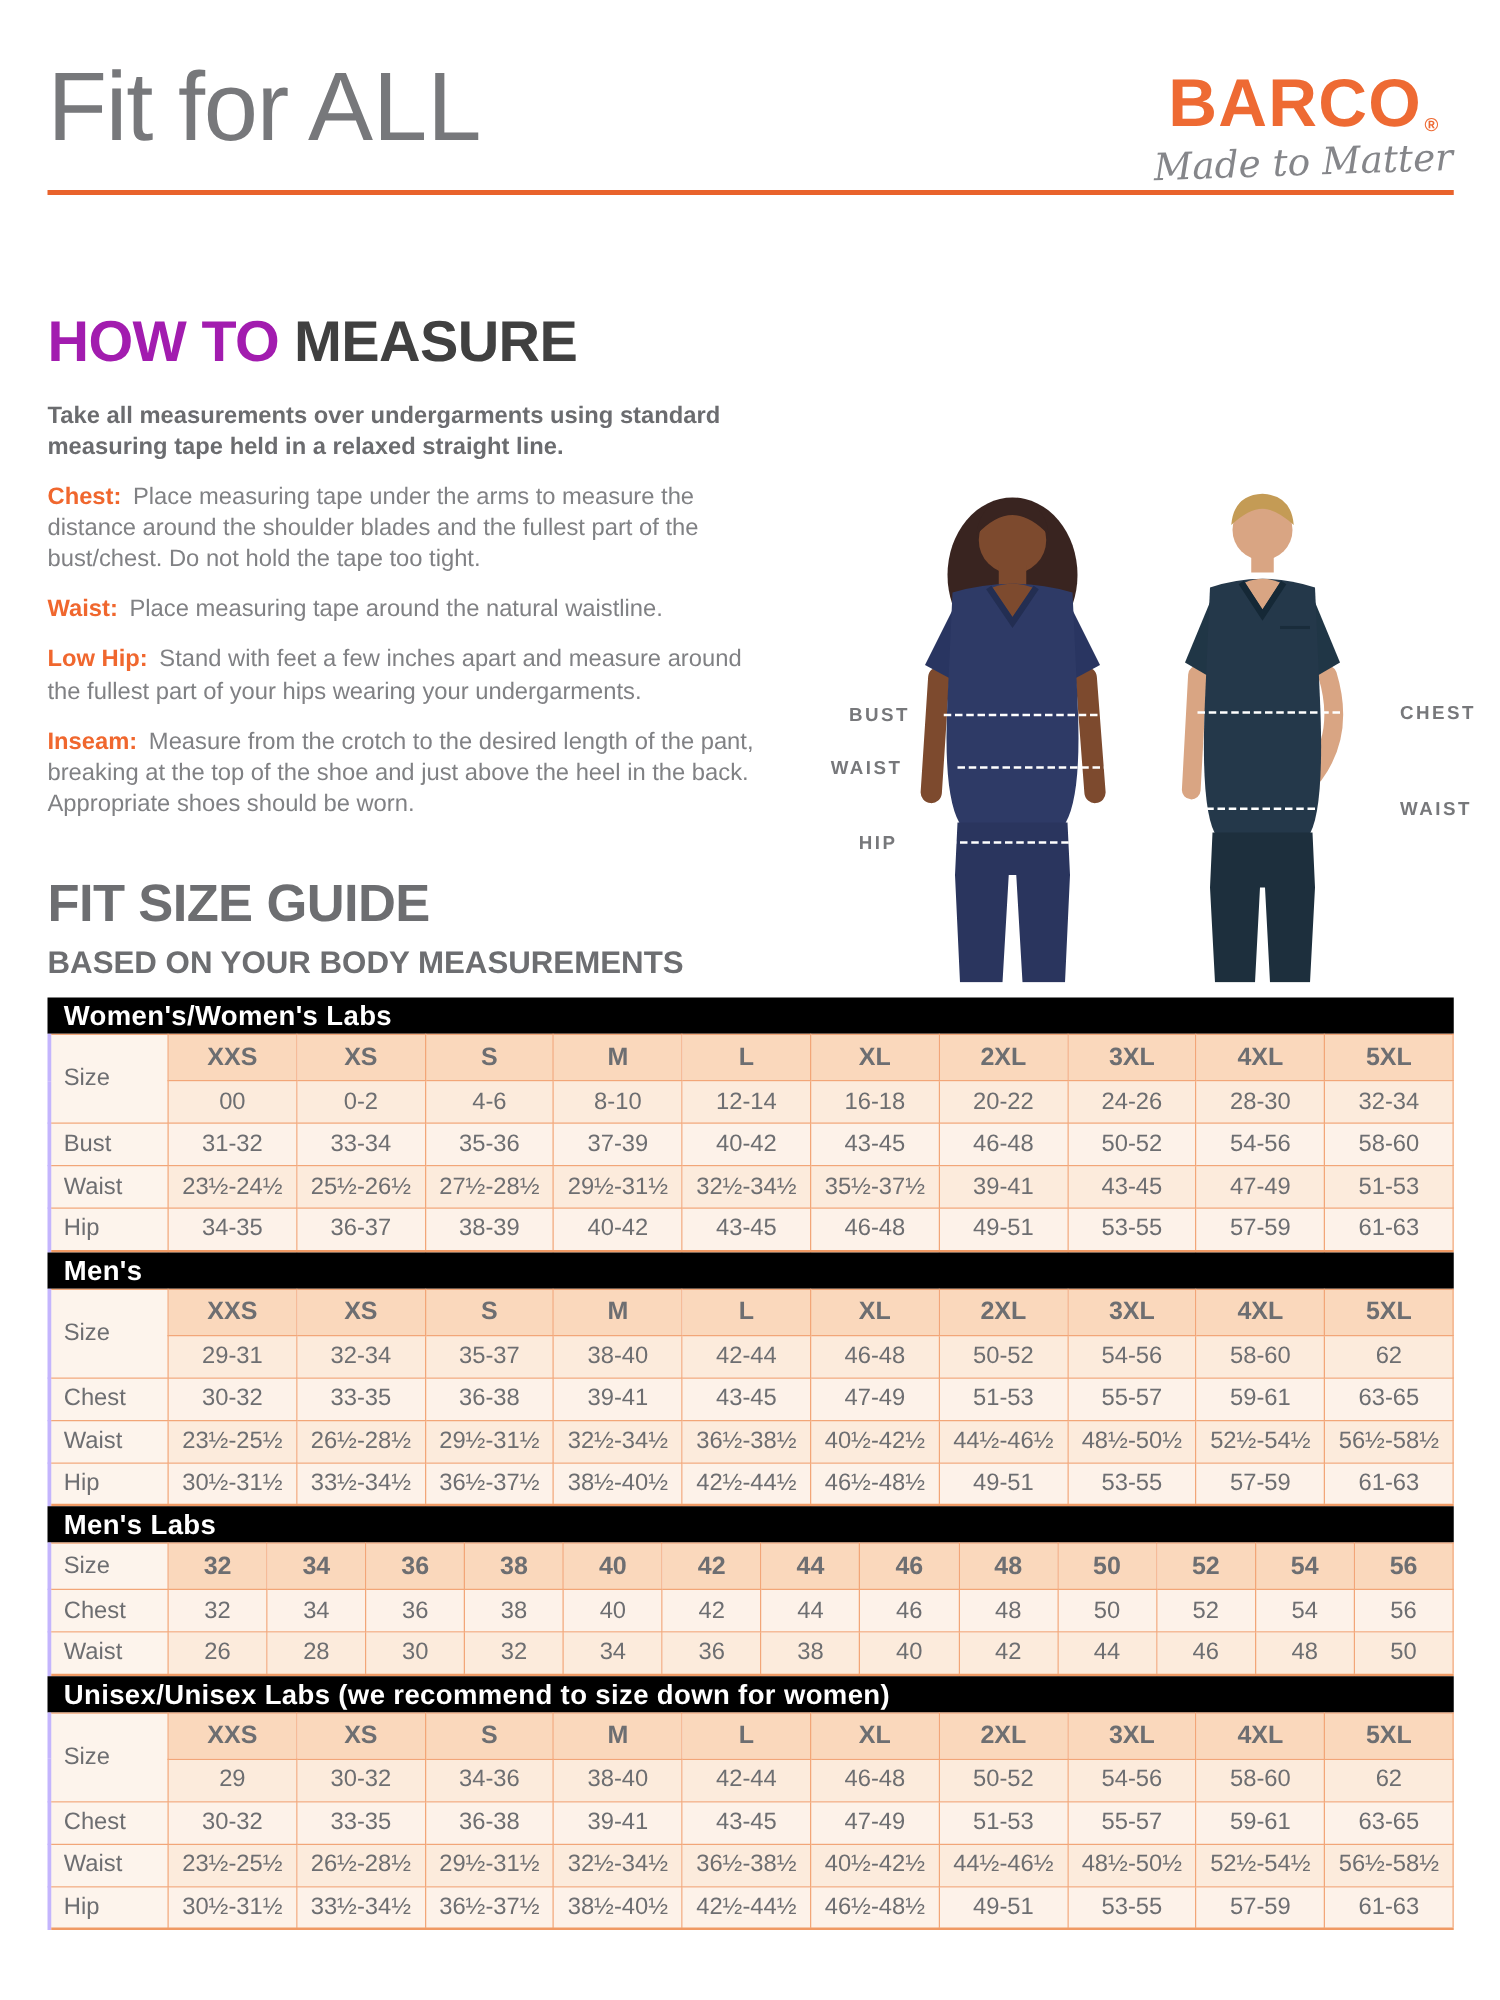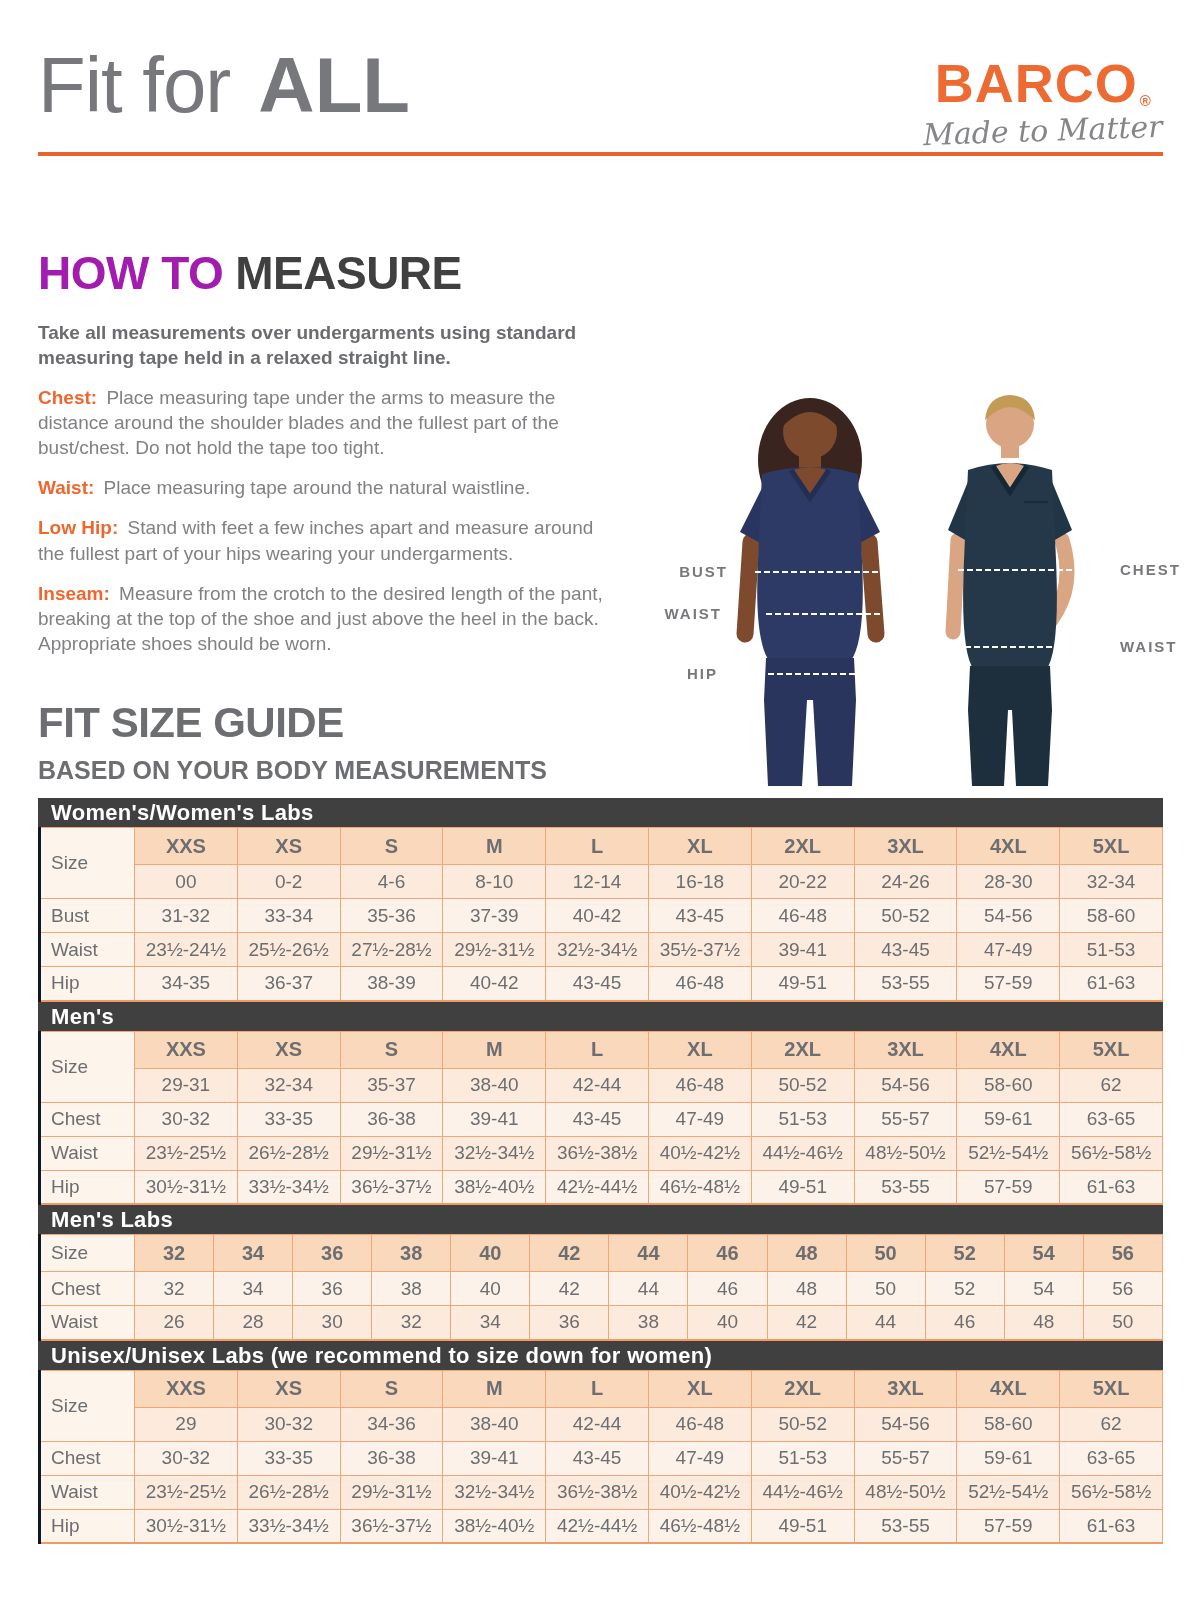--- a/index.html
+++ b/index.html
@@ -9,21 +9,21 @@
     font-family:"Liberation Sans", sans-serif;
     color:#6d6e71; overflow:hidden;
   }
   .page { position:absolute; inset:0; background:#fff; overflow:hidden; }
 
   
   .main-title{
     position:absolute; left:38px; top:40px;
     font-size:78px; color:#77787b; letter-spacing:-1px; white-space:nowrap;
   }
-  .main-title .t-bold{ font-weight:bold; margin-left:28px; letter-spacing:0; }
+  .main-title .t-bold{ font-weight:normal; margin-left:16px; letter-spacing:0; }
   .brand{ position:absolute; right:37px; top:56px; text-align:center; }
   .brand-name{
     font-size:54px; font-weight:bold; color:#ee6a33;
     letter-spacing:1px; line-height:1; white-space:nowrap;
   }
   .brand-reg{ font-size:15px; font-weight:bold; color:#ee6a33; vertical-align:-4px; margin-left:2px; }
   .brand-tagline{
     font-family:"DejaVu Serif", serif; font-style:italic;
     font-size:30px; color:#85868a; margin-top:3px; transform:rotate(-2deg);
     white-space:nowrap;
@@ -56,27 +56,27 @@
     font-size:15px; font-weight:bold; fill:#77787b; letter-spacing:2px;
   }
 
   
   .size-guide{ position:absolute; left:38px; top:699px; width:1125px; }
   .sg-heading{ font-size:42px; font-weight:bold; color:#6d6e71; letter-spacing:-0.5px; }
   .sg-subheading{ font-size:25px; font-weight:bold; color:#6d6e71; margin-top:9px; }
   #tables{ margin-top:13px; }
 
   .band{
-    height:29px; background:#404040; color:#ffffff;
+    height:29px; background:#000000; color:#ffffff;
     font-weight:bold; font-size:22px; line-height:29px;
     padding-left:13px; letter-spacing:0.3px; white-space:nowrap; overflow:hidden;
   }
   table.size-table{
     width:100%; border-collapse:collapse; table-layout:fixed;
-    border-left:3px solid #0f172a; border-right:1px solid #f2a678;
+    border-left:3px solid #c4b5fd; border-right:1px solid #f2a678;
     border-bottom:2px solid #f09a64;
   }
   .size-table th, .size-table td{
     border:1px solid #f2a678; text-align:center; font-weight:normal;
     color:#6d6e71; font-size:19px; height:34px;
     white-space:nowrap; overflow:hidden; padding:0 1px;
   }
   .size-table tr.header-row th{ height:37px; }
   .size-table th.label-cell{
     text-align:left; padding-left:10px; background:#fdf4ec; font-size:19px;

